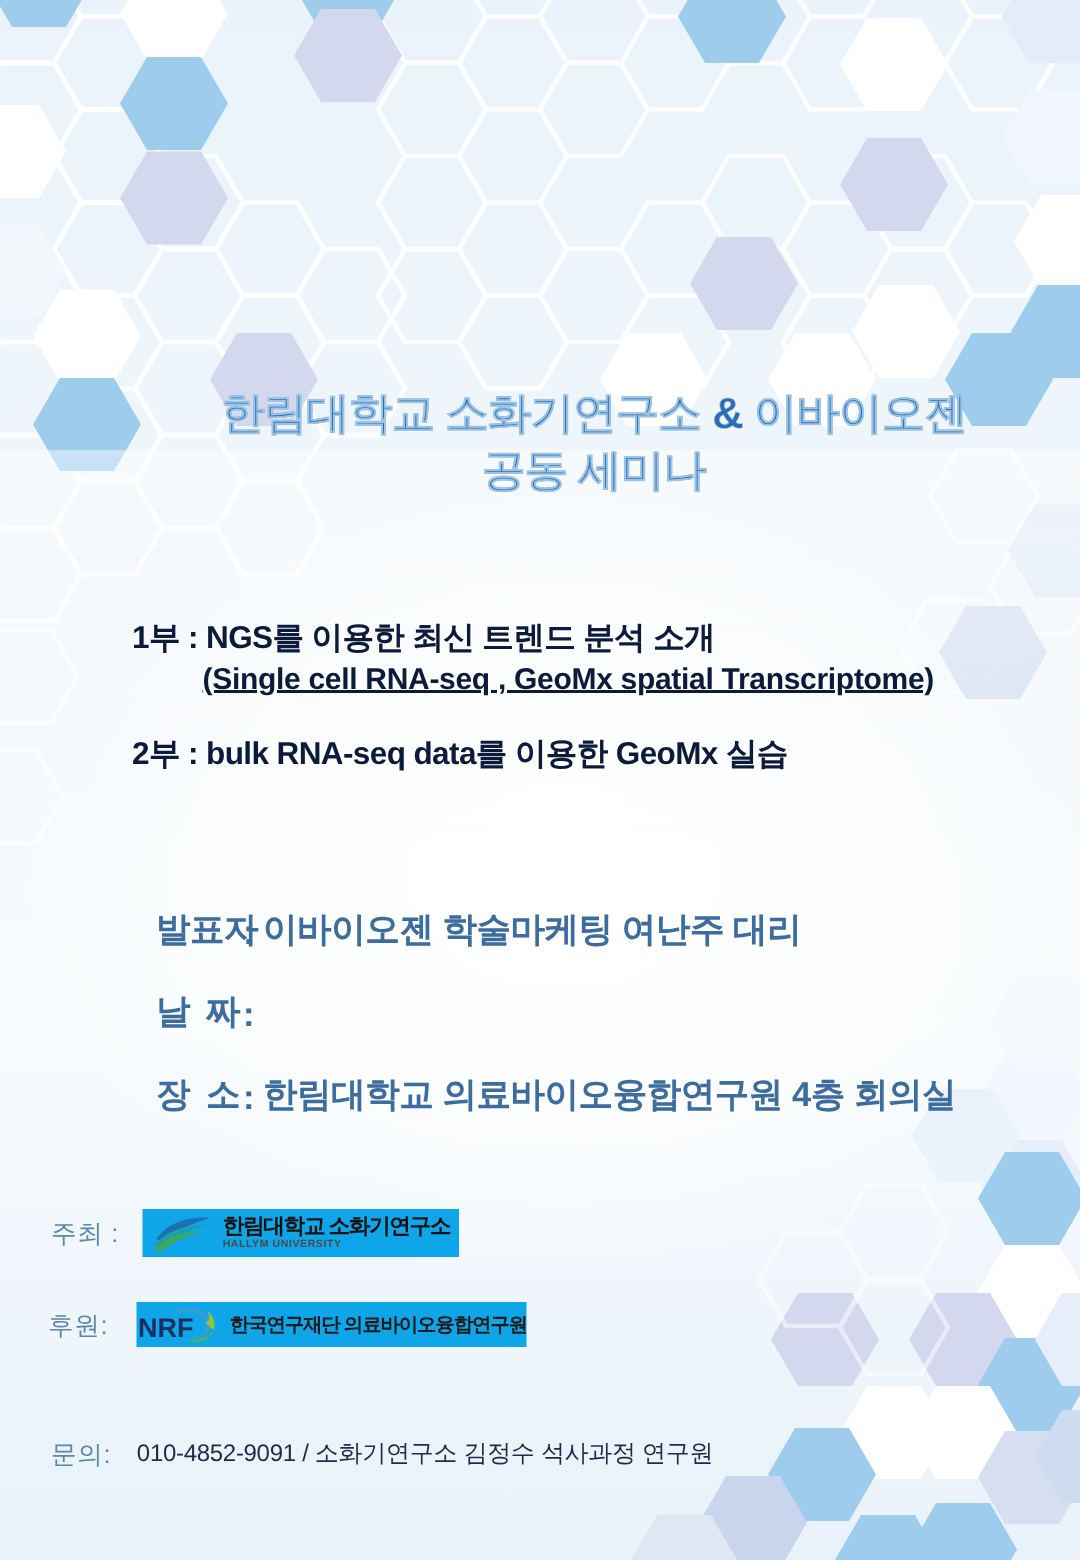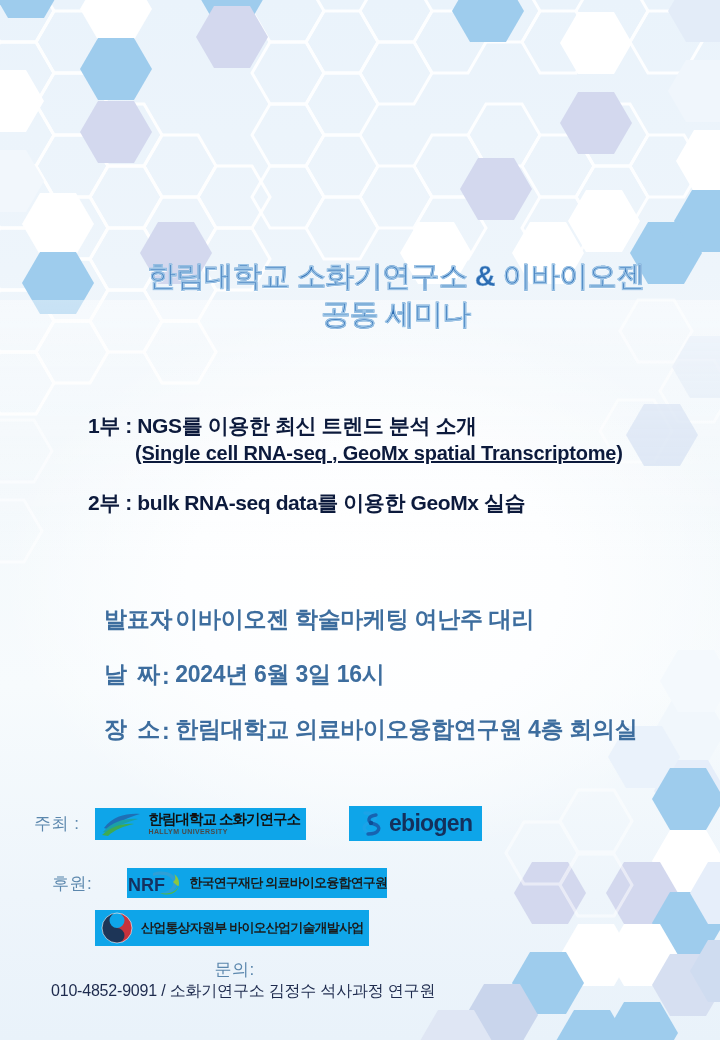--- a/index.html
+++ b/index.html
@@ -123,23 +123,23 @@
     letter-spacing: 0.5px;
     white-space: nowrap;
   }
   .logo-card {
     background: #0ea5e9;
     display: flex;
     align-items: center;
   }
 
   .row-host   { top: 806px; left: 34px; }
-  .row-spon1  { top: 868px; left: 52px; gap: 16px; }
+  .row-spon1  { top: 868px; left: 32px; }
   .row-spon2  { top: 910px; left: 95px; }
-  .row-contact{ top: 958px; left: 34px; flex-direction: column; }
+  .row-contact{ top: 958px; left: 34px; }
   .logo-gap   { width: 43px; }
 
   .hallym-card { padding: 3px 6px; margin-left: 16px; }
   .ebio-card   { padding: 4px 10px; }
   .nrf-card    { padding: 2px 0; margin-left: 19px; }
   .motie-card  { padding: 2px 6px; }
 
   .logo-text-ko {
     font-size: 13px;
     font-weight: bold;
@@ -348,21 +348,20 @@
 
     <div class="details">
       <div class="detail-row">
         <span class="detail-label">발표자</span>
         <span class="detail-colon">:</span>
         <span class="detail-value">이바이오젠 학술마케팅 여난주 대리</span>
       </div>
       <div class="detail-row">
         <span class="detail-label">날 짜</span>
         <span class="detail-colon">:</span>
-        <span class="detail-value">2024년 6월 3일  16시</span>
       </div>
       <div class="detail-row">
         <span class="detail-label">장 소</span>
         <span class="detail-colon">:</span>
         <span class="detail-value">한림대학교 의료바이오융합연구원 4층 회의실</span>
       </div>
     </div>
 
     <div class="org-row row-host">
       <span class="org-label">주최 :</span>
@@ -374,54 +373,36 @@
           <path d="M1 24 C11 15, 22 12, 33 13 C23 15, 13 19, 7 25 Z" fill="#3faa52"></path>
         </svg>
         <div style="margin-left:5px;">
           <div class="hallym-ko">한림대학교 소화기연구소</div>
           <div class="hallym-en">HALLYM UNIVERSITY</div>
         </div>
       </div>
 
       <div class="logo-gap"></div>
 
-      <div class="logo-card ebio-card">
-        <svg width="25" height="27" viewBox="0 0 25 27">
-          <path d="M6 3 C18 3, 20 11, 10 13 C2 15, 4 23, 14 23" fill="none" stroke="#1ba3e8" stroke-width="3.4" stroke-linecap="round"></path>
-          <path d="M17 5 C9 6, 7 12, 15 14 C23 16, 21 24, 9 24" fill="none" stroke="#1763b0" stroke-width="3.4" stroke-linecap="round"></path>
-          <circle cx="12" cy="13" r="2.2" fill="#0d4e96"></circle>
-        </svg>
-        <span class="ebio-word">ebiogen</span>
-      </div>
     </div>
 
     <div class="org-row row-spon1">
       <span class="org-label">후원:</span>
 
       <div class="logo-card nrf-card">
         <svg width="56" height="26" viewBox="0 0 56 26">
           <path d="M26 3 C38 -1, 50 4, 50 13 C50 21, 41 25, 33 23 C42 22, 47 17, 46 12 C45 6, 36 3, 26 6 Z" fill="#2f9fd6"></path>
           <path d="M33 23 C44 25, 52 20, 52 13 C52 23, 42 27, 33 23 Z" fill="#52b848"></path>
           <path d="M46 12 C50 15, 52 19, 52 13 C52 9, 50 6, 47 4 C49 7, 49 10, 46 12 Z" fill="#8cc63f"></path>
           <text x="1" y="21" font-family="'Liberation Sans',sans-serif" font-size="18" font-weight="bold" fill="#15305e">NRF</text>
         </svg>
         <span class="logo-text-ko" style="margin-left:6px;">한국연구재단 의료바이오융합연구원</span>
       </div>
     </div>
 
-    <div class="org-row row-spon2">
-      <div class="logo-card motie-card">
-        <svg width="32" height="32" viewBox="0 0 32 32">
-          <path d="M16 1 A15 15 0 0 1 16 31 A7.5 7.5 0 0 1 16 16 A7.5 7.5 0 0 0 16 1 Z" fill="#c8323c"></path>
-          <path d="M16 31 A15 15 0 0 1 16 1 A7.5 7.5 0 0 0 16 16 A7.5 7.5 0 0 1 16 31 Z" fill="#1d3557"></path>
-          <circle cx="16" cy="16" r="15" fill="none" stroke="#ffffff" stroke-width="0.6"></circle>
-        </svg>
-        <span class="logo-text-ko" style="margin-left:8px;">산업통상자원부 바이오산업기술개발사업</span>
-      </div>
-    </div>
 
     <div class="org-row row-contact">
       <span class="contact-label">문의:</span>
       <span class="contact-text">010-4852-9091 / 소화기연구소 김정수 석사과정 연구원</span>
     </div>
 
   </div>
 </div>
 
 </body></html>

